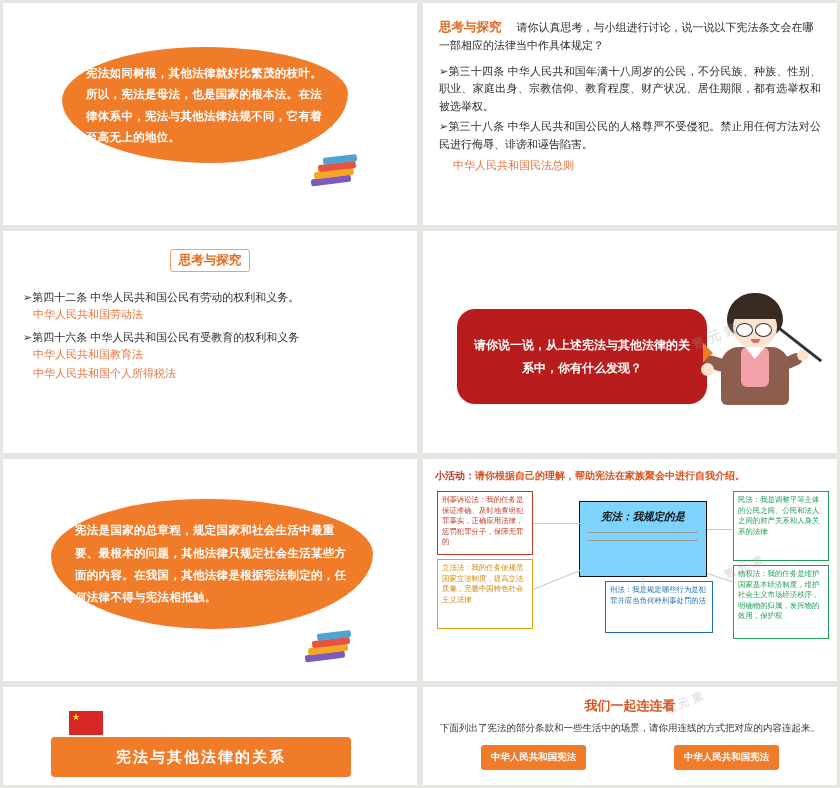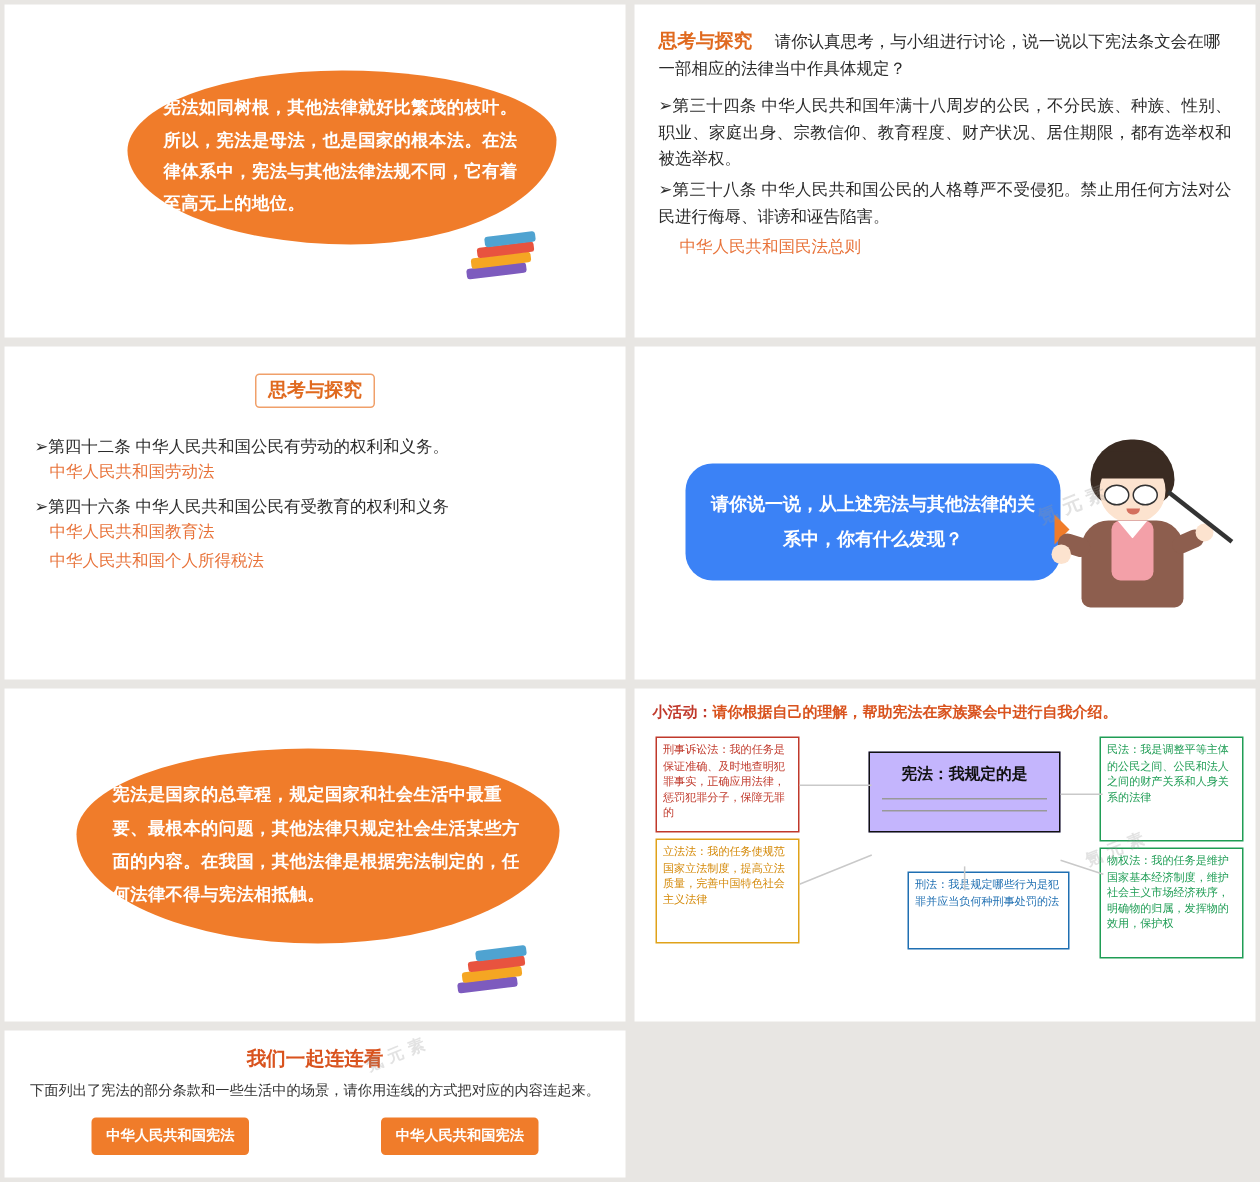--- a/index.html
+++ b/index.html
@@ -35,23 +35,23 @@
     color: #ffffff;
     font-size: 11.5px;
     line-height: 1.85;
     letter-spacing: .3px;
     padding: 16px 24px;
     box-sizing: border-box;
     border-radius: 46% 54% 52% 48% / 40% 42% 58% 60%;
     font-weight: bold;
   }
   .s1-blob {
-    left: 82px; top: 44px; width: 286px; height: 116px;
+    left: 59px; top: 44px; width: 286px; height: 116px;
     border-radius: 50% 50% 48% 52% / 46% 40% 60% 54%;
-    display: flex; align-items: center;
+    display: flex; 
   }
   .s1-blob .txt { text-align: left; }
 
   
   .books { position: absolute; width: 54px; height: 34px; }
   .books i {
     display: block; position: absolute; border-radius: 2px;
   }
   .bk1 { width: 40px; height: 7px; background: #7d5bbe; left: 2px; top: 22px; transform: rotate(-7deg);}
   .bk2 { width: 40px; height: 7px; background: #f5a623; left: 5px; top: 15px; transform: rotate(-7deg);}
@@ -76,22 +76,22 @@
     border-radius: 3px;
     margin-bottom: 10px;
   }
   .item-row { margin: 8px 0 2px 0; }
   .s3 .law-name { margin: 2px 0 4px 10px; }
 
   
   .bubble {
     position: absolute;
     left: 34px; top: 78px;
-    width: 250px; height: 78px;
-    background: #3b82f6;
+    width: 250px; height: 95px;
+    background: #b91c1c;
     color: #fff;
     font-size: 12px;
     font-weight: bold;
     line-height: 1.9;
     border-radius: 18px;
     display: flex; align-items: center; justify-content: center;
     text-align: center;
     padding: 0 16px;
     box-sizing: border-box;
   }
@@ -133,22 +133,22 @@
   .d-box {
     position: absolute; box-sizing: border-box;
     padding: 3px 4px; overflow: hidden;
   }
   .d-c { border: 1.4px solid #c0392b; color: #c0392b; left: 4px; top: 2px; width: 96px; height: 64px;}
   .d-l { border: 1.4px solid #e0a21a; color: #d48806; left: 4px; top: 70px; width: 96px; height: 70px;}
   .d-m { border: 1.4px solid #1f6fb2; color: #1f6fb2; left: 172px; top: 92px; width: 108px; height: 52px;}
   .d-cv{ border: 1.4px solid #1f9d55; color: #1f9d55; left: 300px; top: 2px; width: 96px; height: 70px;}
   .d-e { border: 1.4px solid #1f9d55; color: #1f9d55; left: 300px; top: 76px; width: 96px; height: 74px;}
   .center-box {
-    position: absolute; left: 146px; top: 12px; width: 128px; height: 54px;
-    border: 1.6px solid #111; background: #c4b5fd; box-sizing: border-box;
+    position: absolute; left: 146px; top: 12px; width: 128px; height: 76px;
+    border: 1.6px solid #111; background: #7dd3fc; box-sizing: border-box; font-style: italic;
   }
   .center-box .cb-title {
     text-align: center; font-weight: bold; font-size: 10.5px; color: #111; padding-top: 7px;
   }
   .cb-lines { margin-top: 8px; }
   .cb-lines div { height: 1px; background: #999; margin: 7px 8px; }
   .conn { position: absolute; background: #c9c9c9; height: 1.2px; transform-origin: left center; }
 
   
   .s7-banner {
@@ -275,20 +275,24 @@
       </div>
       <div class="conn" style="left:100px; top:34px; width:48px;"></div>
       <div class="conn" style="left:100px; top:100px; width:52px; transform:rotate(-22deg);"></div>
       <div class="conn" style="left:274px; top:40px; width:28px;"></div>
       <div class="conn" style="left:274px; top:84px; width:30px; transform:rotate(18deg);"></div>
       <div class="conn" style="left:210px; top:88px; width:16px; transform:rotate(90deg);"></div>
     </div>
     <div class="wm wm-sm" style="left:300px; top:100px;">氪元素</div>
   </div>
 
+  <div class="slide">
+    <div class="s7-flag"></div>
+    <div class="s7-banner">宪法与其他法律的关系</div>
+  </div>
 
   <div class="slide s8">
     <div class="s8-title">我们一起连连看</div>
     <div class="s8-sub">下面列出了宪法的部分条款和一些生活中的场景，请你用连线的方式把对应的内容连起来。</div>
     <div class="s8-row">
       <div class="s8-chip">中华人民共和国宪法</div>
       <div class="s8-chip">中华人民共和国宪法</div>
     </div>
     <div class="wm wm-sm" style="left:240px; top:8px;">氪元素</div>
   </div>

